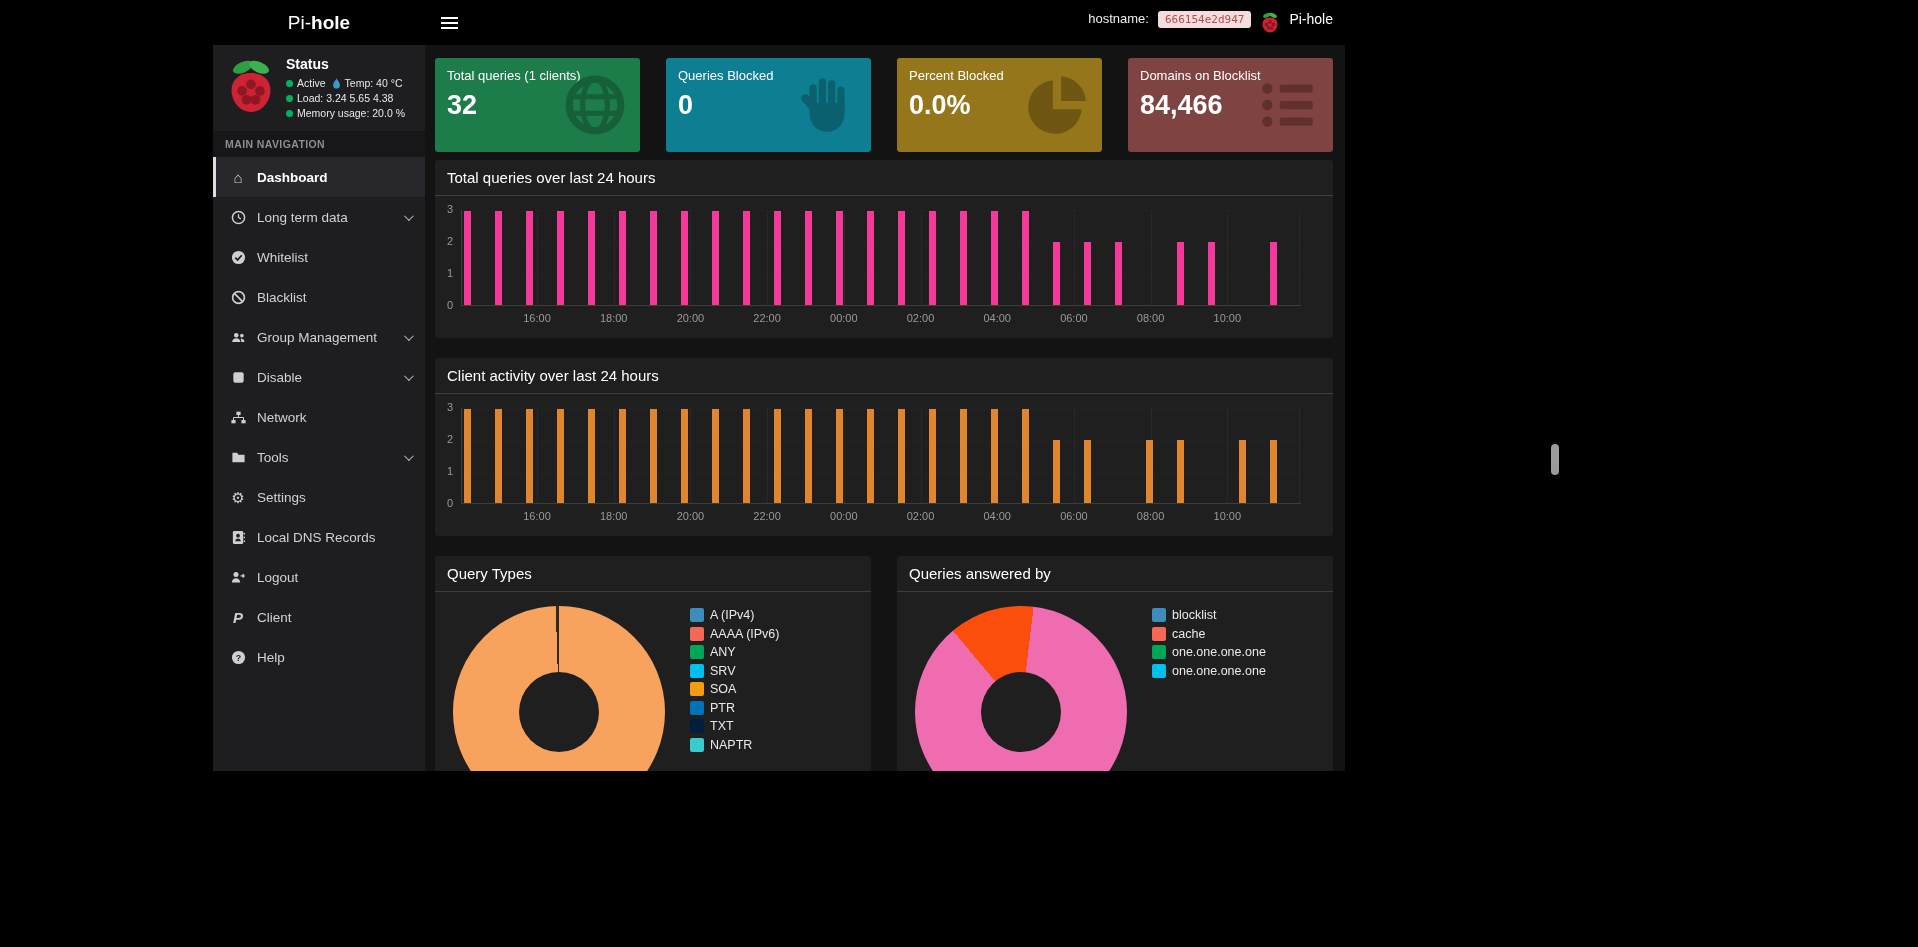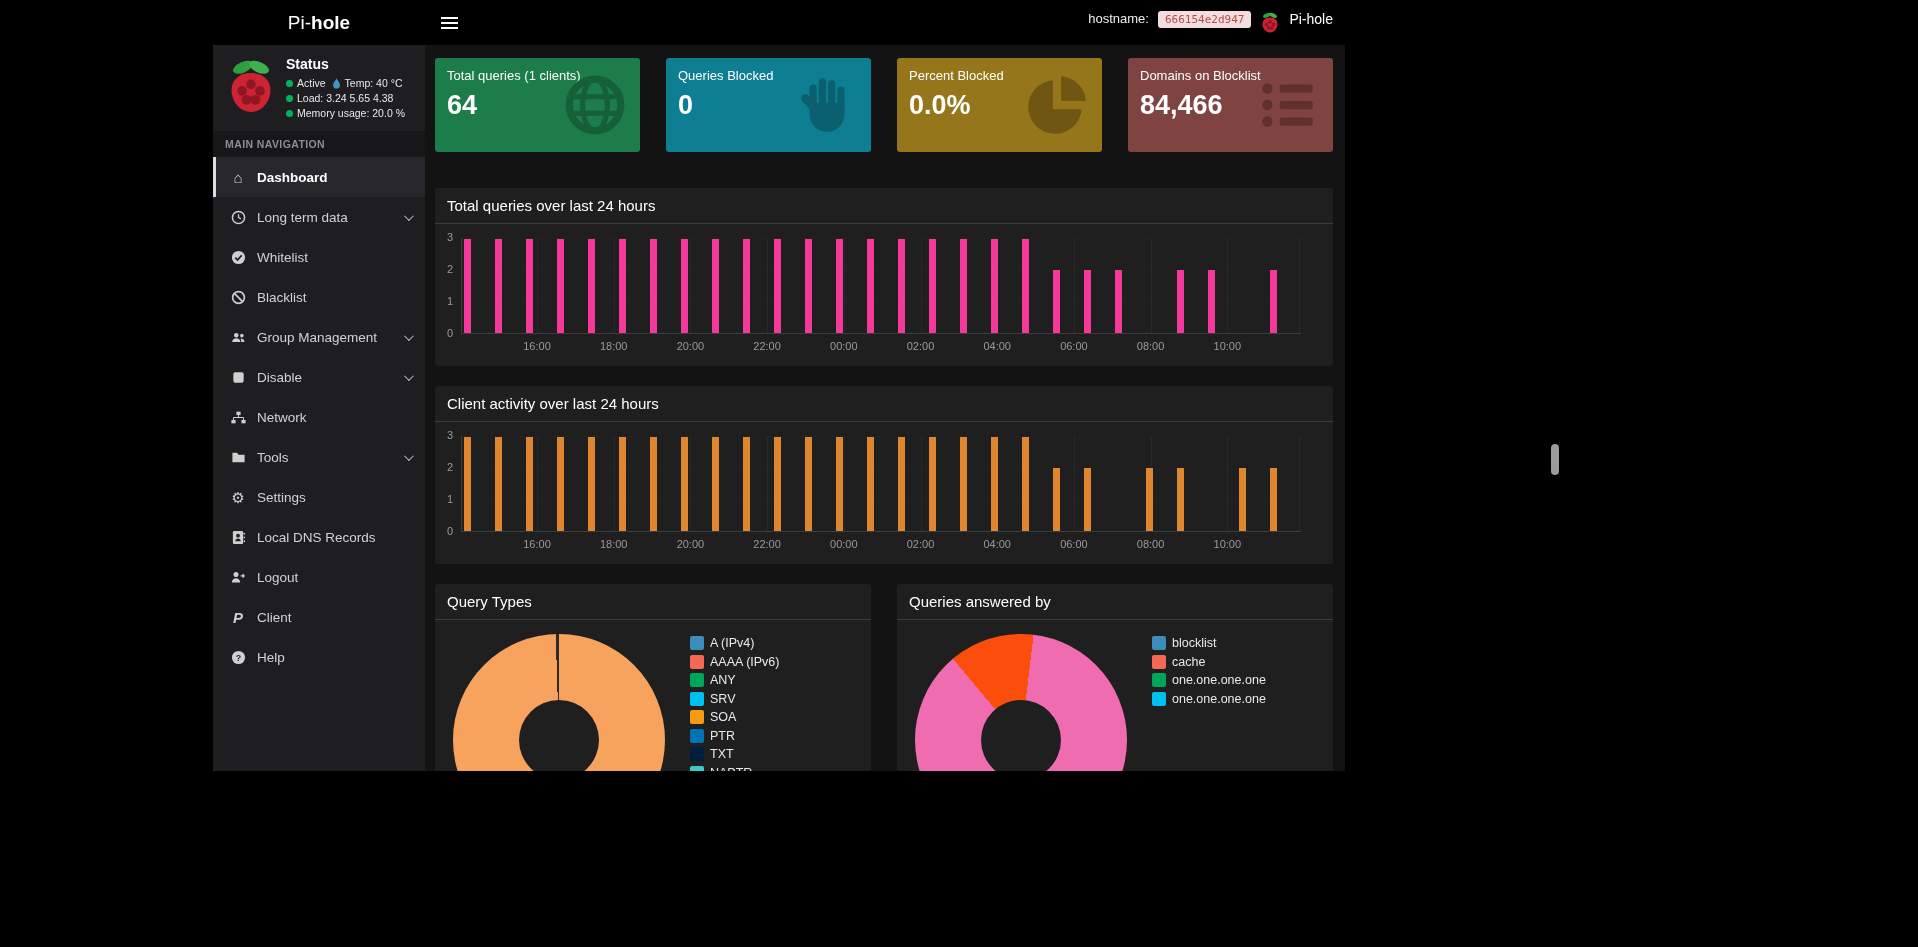--- a/index.html
+++ b/index.html
@@ -30,21 +30,21 @@
 .dot{width:7px;height:7px;border-radius:50%;display:inline-block;flex-shrink:0}
 .flame{display:inline-flex;margin-left:2px}
 .nav-section-label{background:#17171a;color:#8e8e8e;font-size:10.5px;font-weight:bold;padding:7px 12px;letter-spacing:.4px}
 .menu-item{display:flex;align-items:center;height:40px;padding:0 14px 0 13px;color:#d2d2d2;font-size:13.5px;cursor:pointer}
 .menu-item.active{background:#28282c;border-left:3px solid #dcdcdc;padding-left:10px;color:#fff;font-weight:bold}
 .mi-icon{width:24px;display:inline-flex;justify-content:center;margin-right:7px;color:#cfcfcf}
 .mi-icon svg{width:15px;height:15px}
 .uni{font-size:15px;line-height:1}
 .chev{margin-left:auto;width:7px;height:7px;border-right:1.6px solid #bbb;border-bottom:1.6px solid #bbb;transform:rotate(45deg) translateY(-2px)}
 
-.cards{display:grid;grid-template-columns:repeat(4,1fr);gap:26px;margin-bottom:36px}
+.cards{display:grid;grid-template-columns:repeat(4,1fr);gap:26px;margin-bottom:8px}
 .card{height:94px;border-radius:3px;position:relative;padding:10px 12px;color:#fff;overflow:hidden;cursor:pointer}
 .card-title{font-size:13px}
 .card-value{font-size:27px;font-weight:bold;margin-top:7px}
 .card-icon{position:absolute;right:12px;top:14px;width:66px;height:66px}
 .card-icon svg{width:100%;height:100%}
 
 .panel{background:#1f1f1f;border-radius:3px;margin-bottom:20px}
 .panel-header{color:#fff;font-size:15px;padding:9px 12px;border-bottom:1px solid #3d3d3d}
 .barchart{position:relative;padding:14px 12px 32px 26px}
 .plot{position:relative;width:840px;height:96px}
@@ -260,21 +260,21 @@
               <span class="mi-label">Help</span>
             </div>
           </nav>
       </aside>
 
       <main class="content">
 
         <section class="cards">
           <div class="card" style="background: rgb(29, 125, 74);">
             <div class="card-title">Total queries (1 clients)</div>
-            <div class="card-value">64</div>
+            <div class="card-value">32</div>
             <span class="card-icon" style="color: rgb(21, 95, 57);">
               <svg viewBox="0 0 64 64">
                   <circle cx="32" cy="32" r="25" fill="none" stroke="currentColor" stroke-width="7"></circle>
                   <ellipse cx="32" cy="32" rx="12" ry="25" fill="none" stroke="currentColor" stroke-width="5"></ellipse>
                   <path d="M9 24h46M9 40h46" stroke="currentColor" stroke-width="5" fill="none"></path>
                 </svg>
             </span>
           </div>
           <div class="card" style="background: rgb(14, 126, 146);">
             <div class="card-title">Queries Blocked</div>

